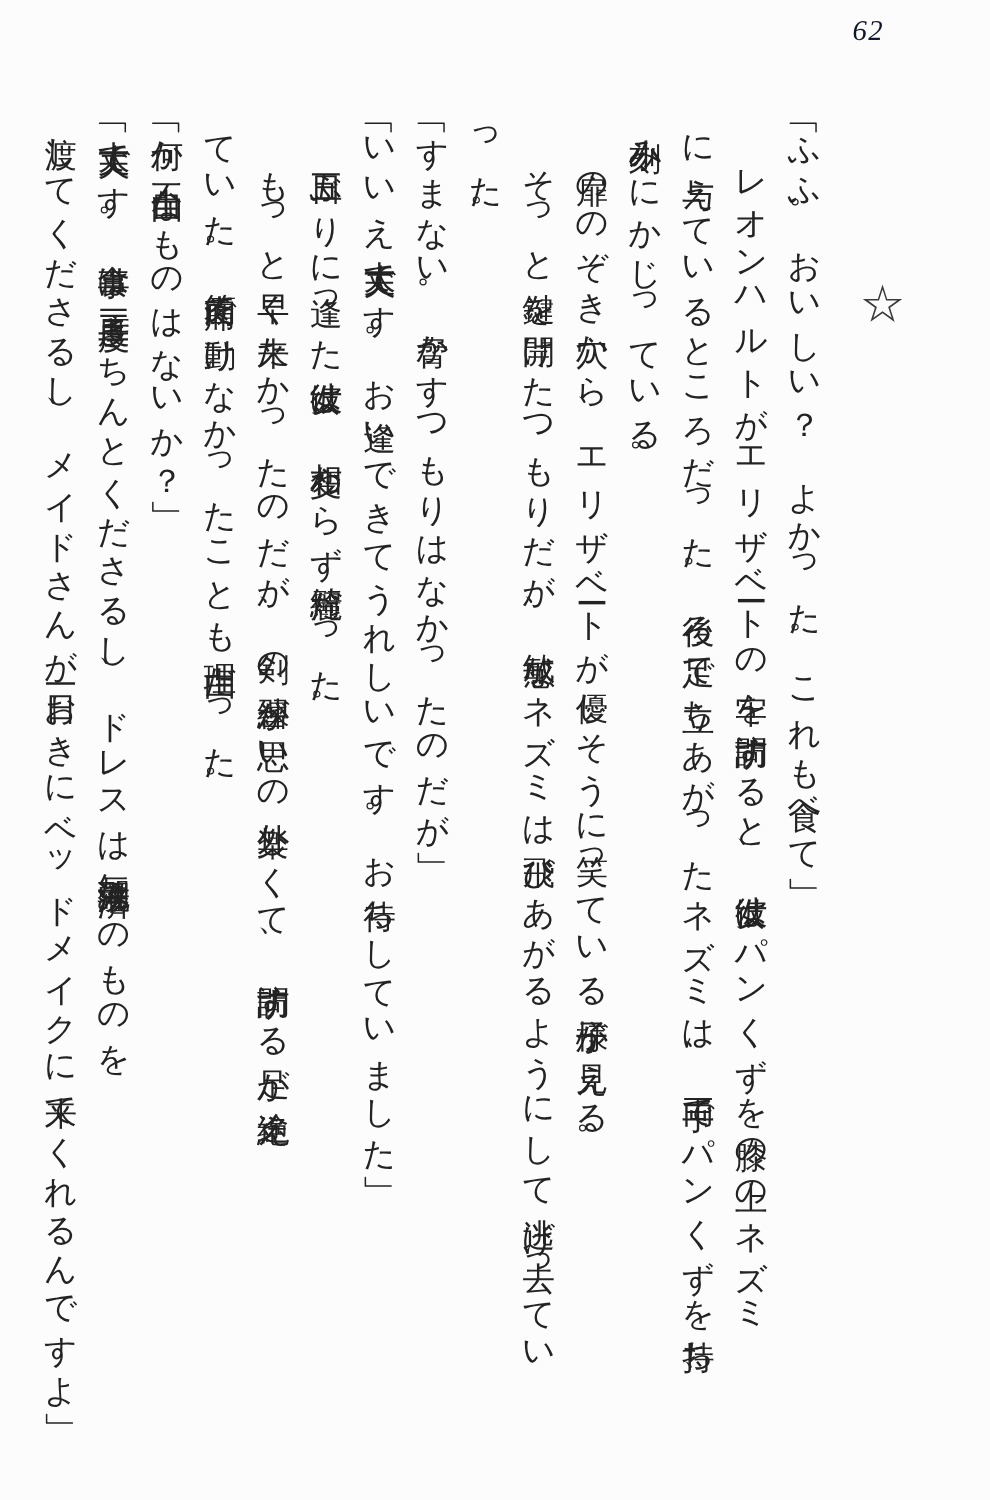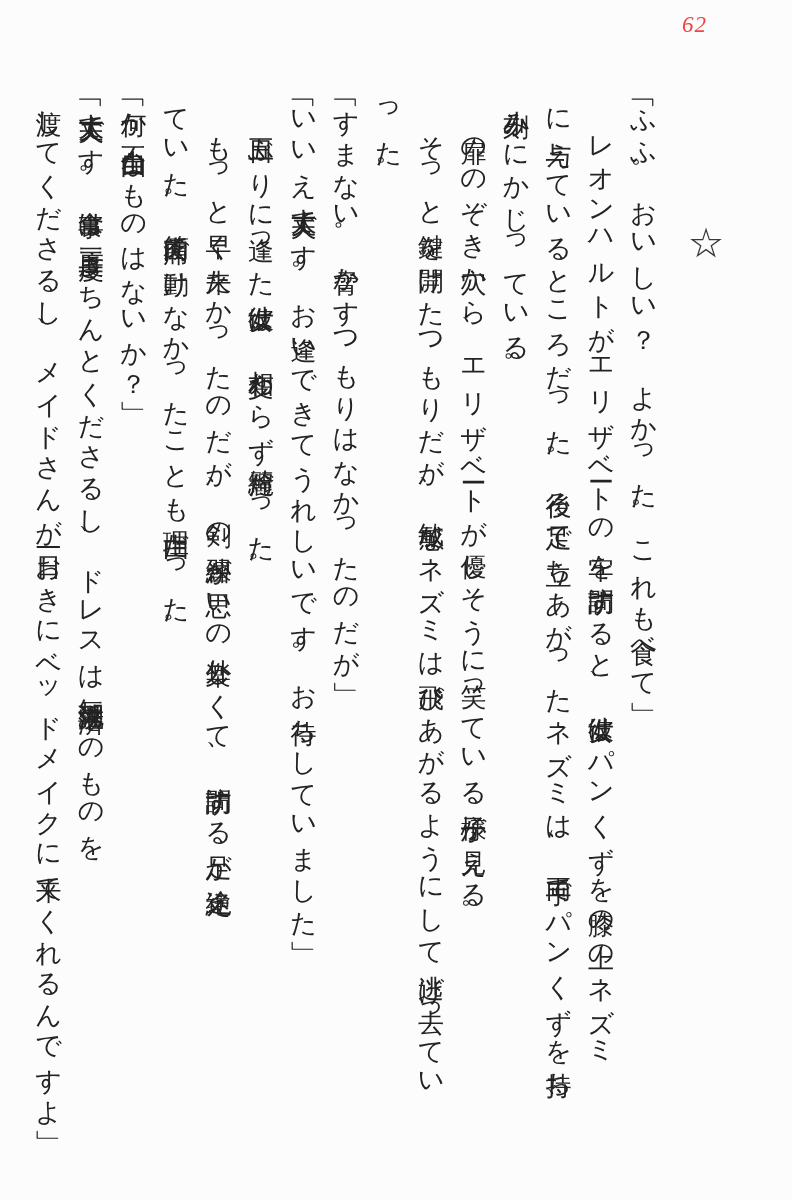--- a/index.html
+++ b/index.html
@@ -17,21 +17,21 @@
     position: relative;
     width: 792px;
     height: 1200px;
   }
   .page-number {
     position: absolute;
     top: 12px;
     left: 682px;
     font-size: 23px;
     font-style: italic;
-    color: #ef4444;
+    color: #0f172a;
     letter-spacing: 1px;
   }
   .scene-break-star {
     position: absolute;
     top: 225px;
     left: 688px;
     font-size: 36px;
     color: #3a3a3a;
     line-height: 1;
   }

